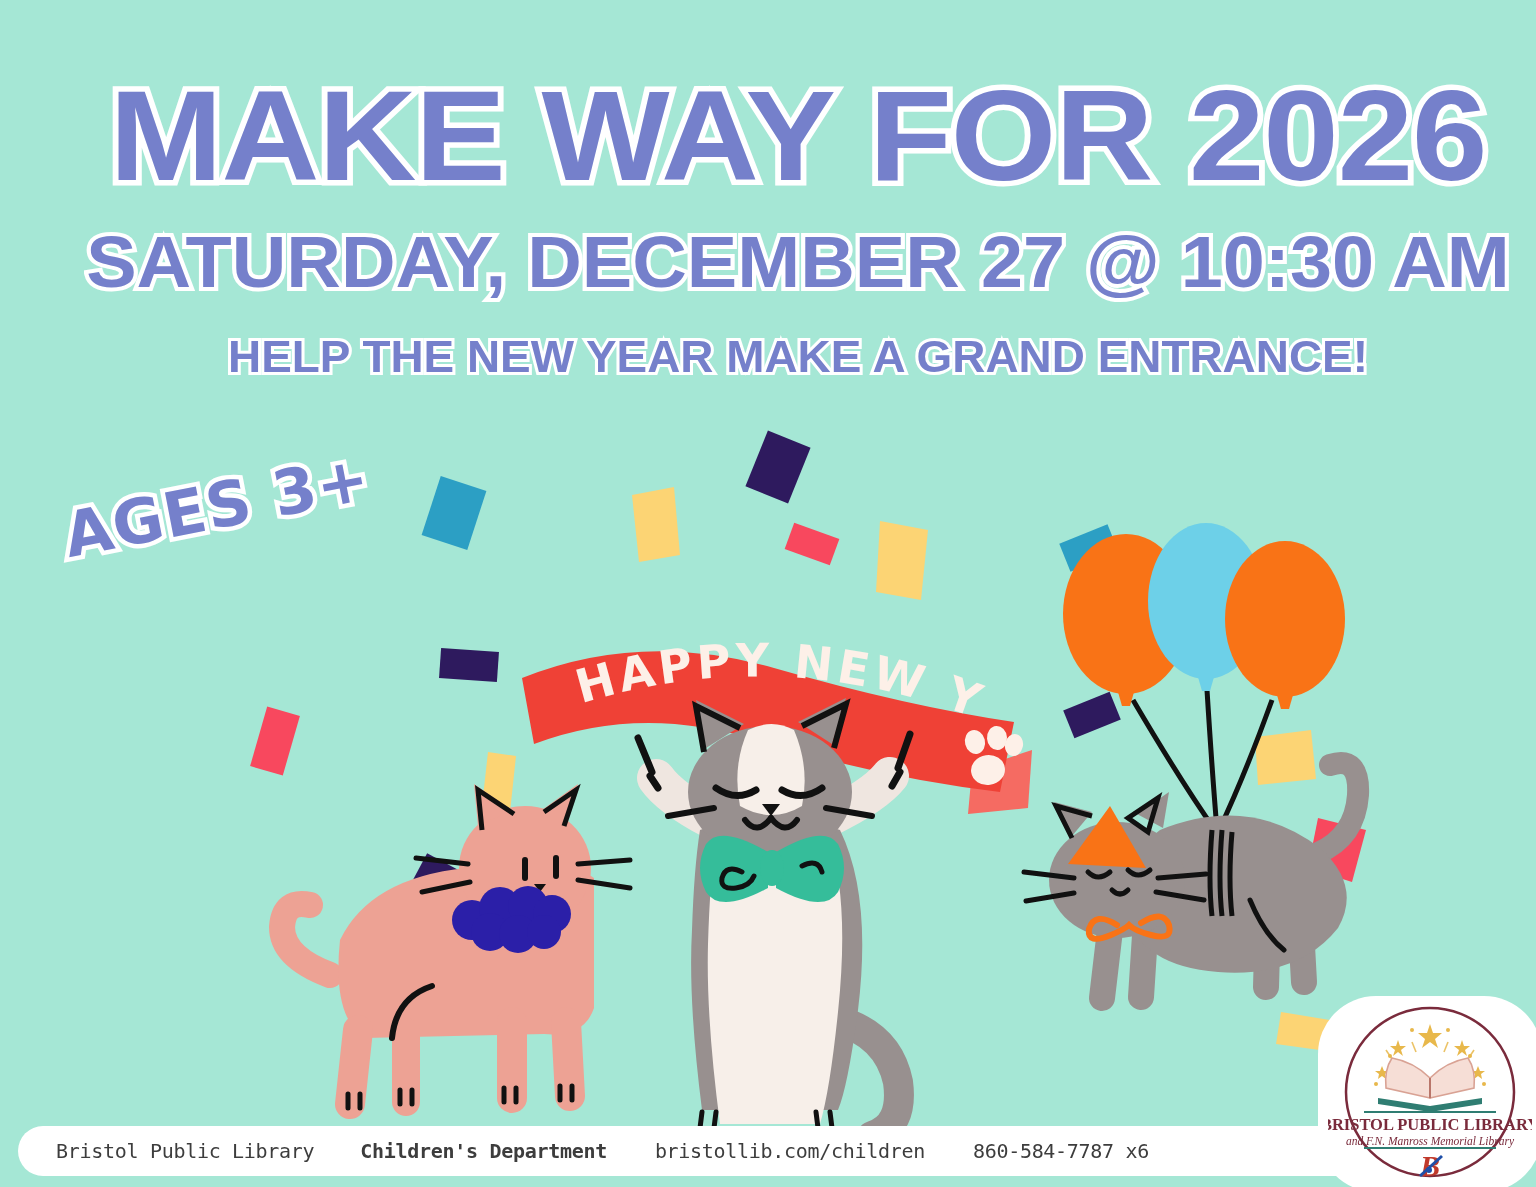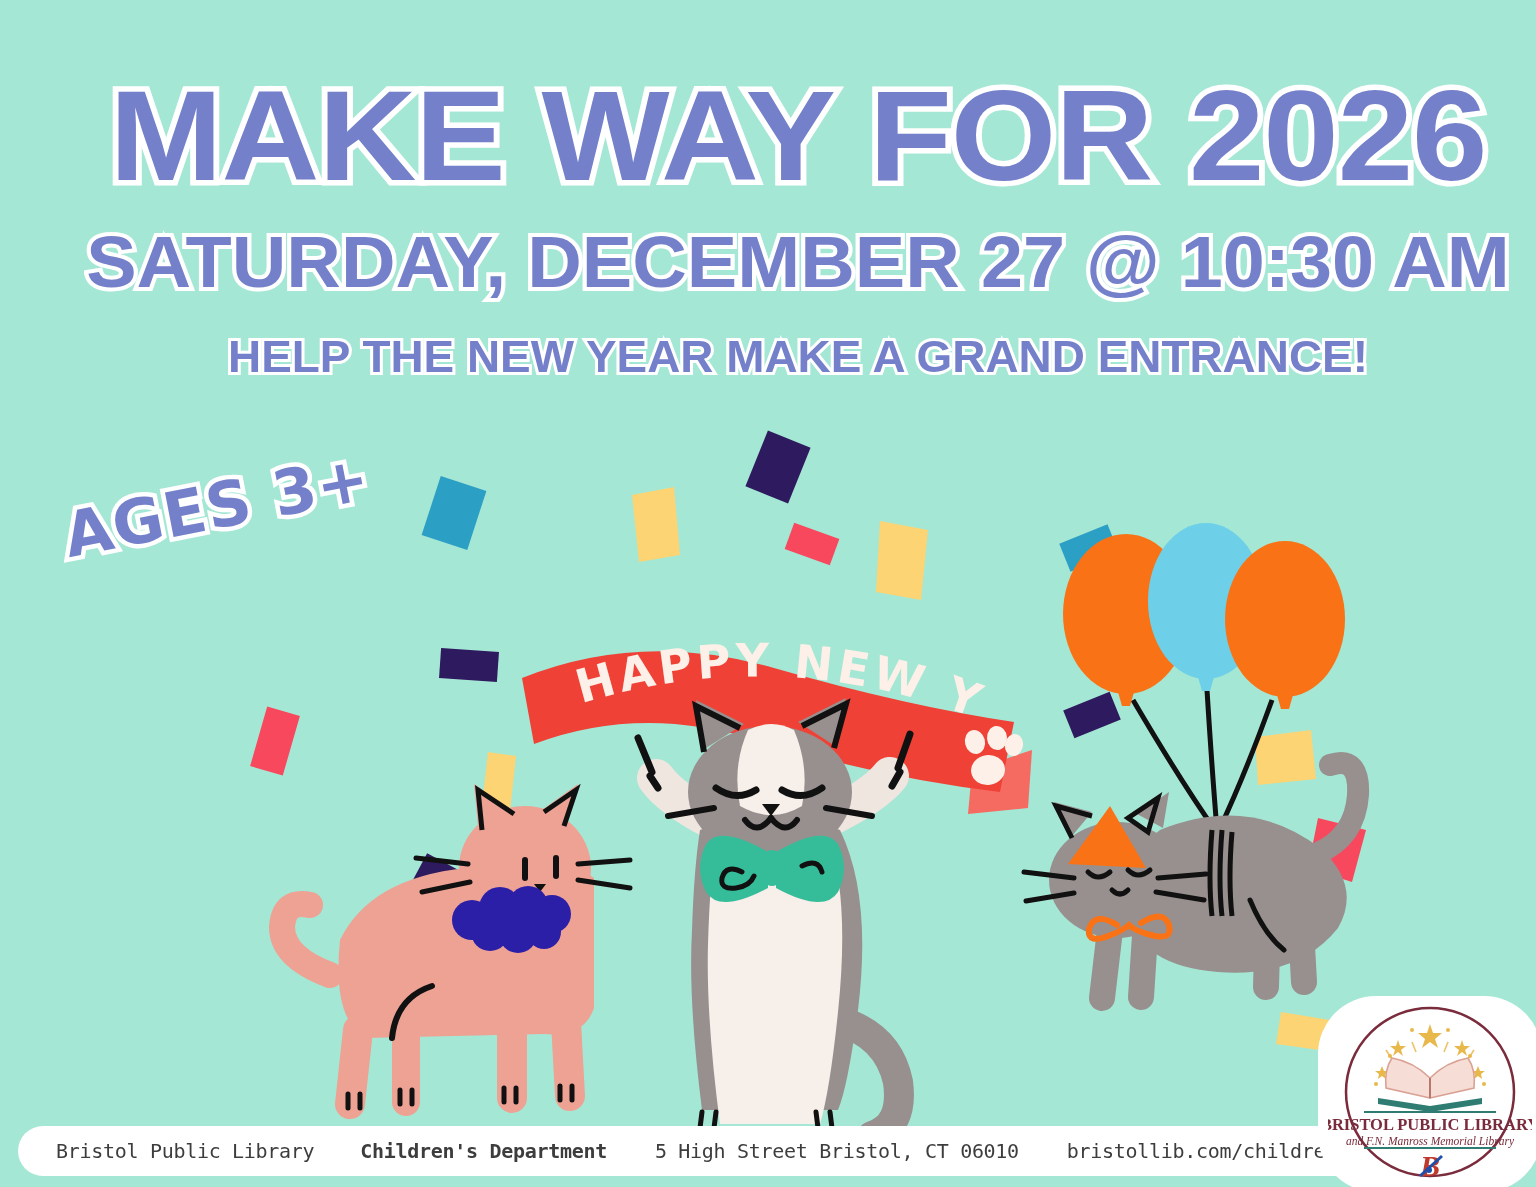--- a/index.html
+++ b/index.html
@@ -345,21 +345,20 @@
     <div class="title-main">MAKE WAY FOR 2026</div>
     <div class="title-date">SATURDAY, DECEMBER 27 @ 10:30 AM</div>
     <div class="title-sub">HELP THE NEW YEAR MAKE A GRAND ENTRANCE!</div>
   </div>
 
   <div class="ages-badge">AGES 3+</div>
 
   <div class="footer-bar">
     <span class="footer-item f1">Bristol Public Library</span>
     <span class="footer-item f2">Children's Department</span>
-    <span class="footer-item f3">5 High Street Bristol, CT 06010</span>
     <span class="footer-item f4">bristollib.com/children</span>
     <span class="footer-item f5">860-584-7787 x6</span>
   </div>
 
   <div class="logo-blob"></div>
   <svg class="logo-svg" width="204" height="188" viewBox="0 0 204 188">
     <circle cx="102" cy="92" r="84" fill="none" stroke="#7a2b3c" stroke-width="2.5"></circle>
 
     <g fill="#e8b84b">
       <polygon points="102,24 105,33 114,33 107,39 110,48 102,42 94,48 97,39 90,33 99,33"></polygon>

